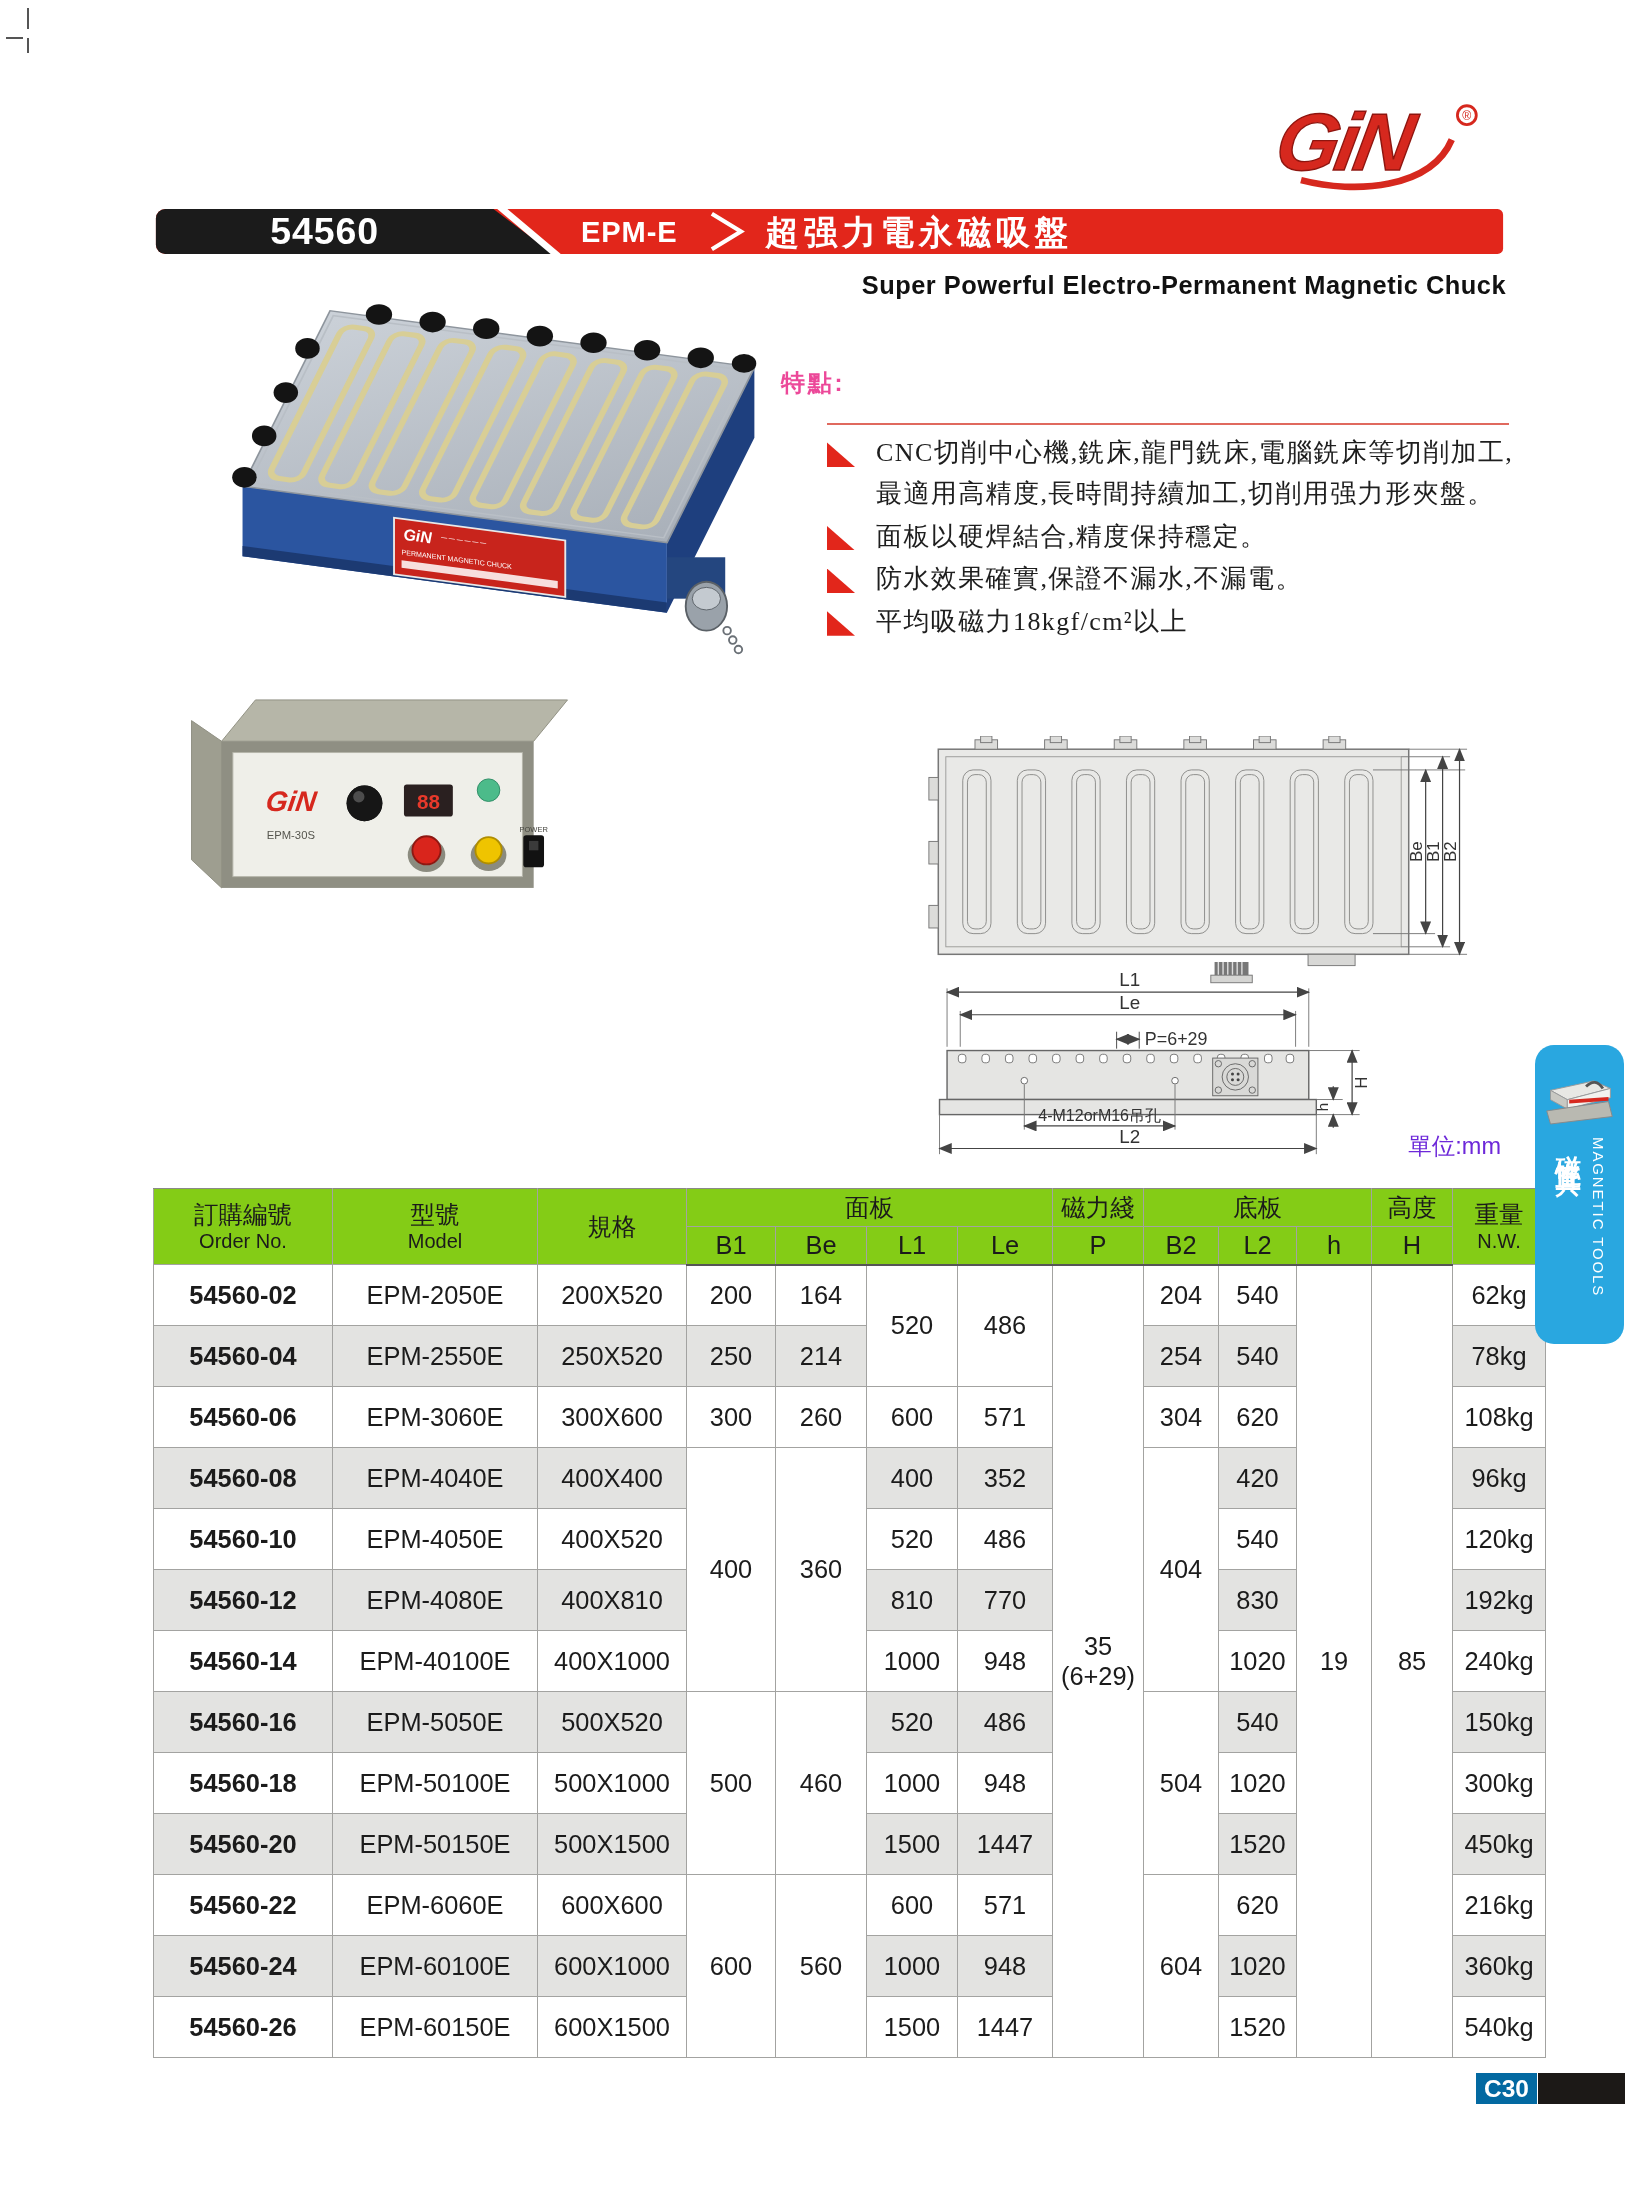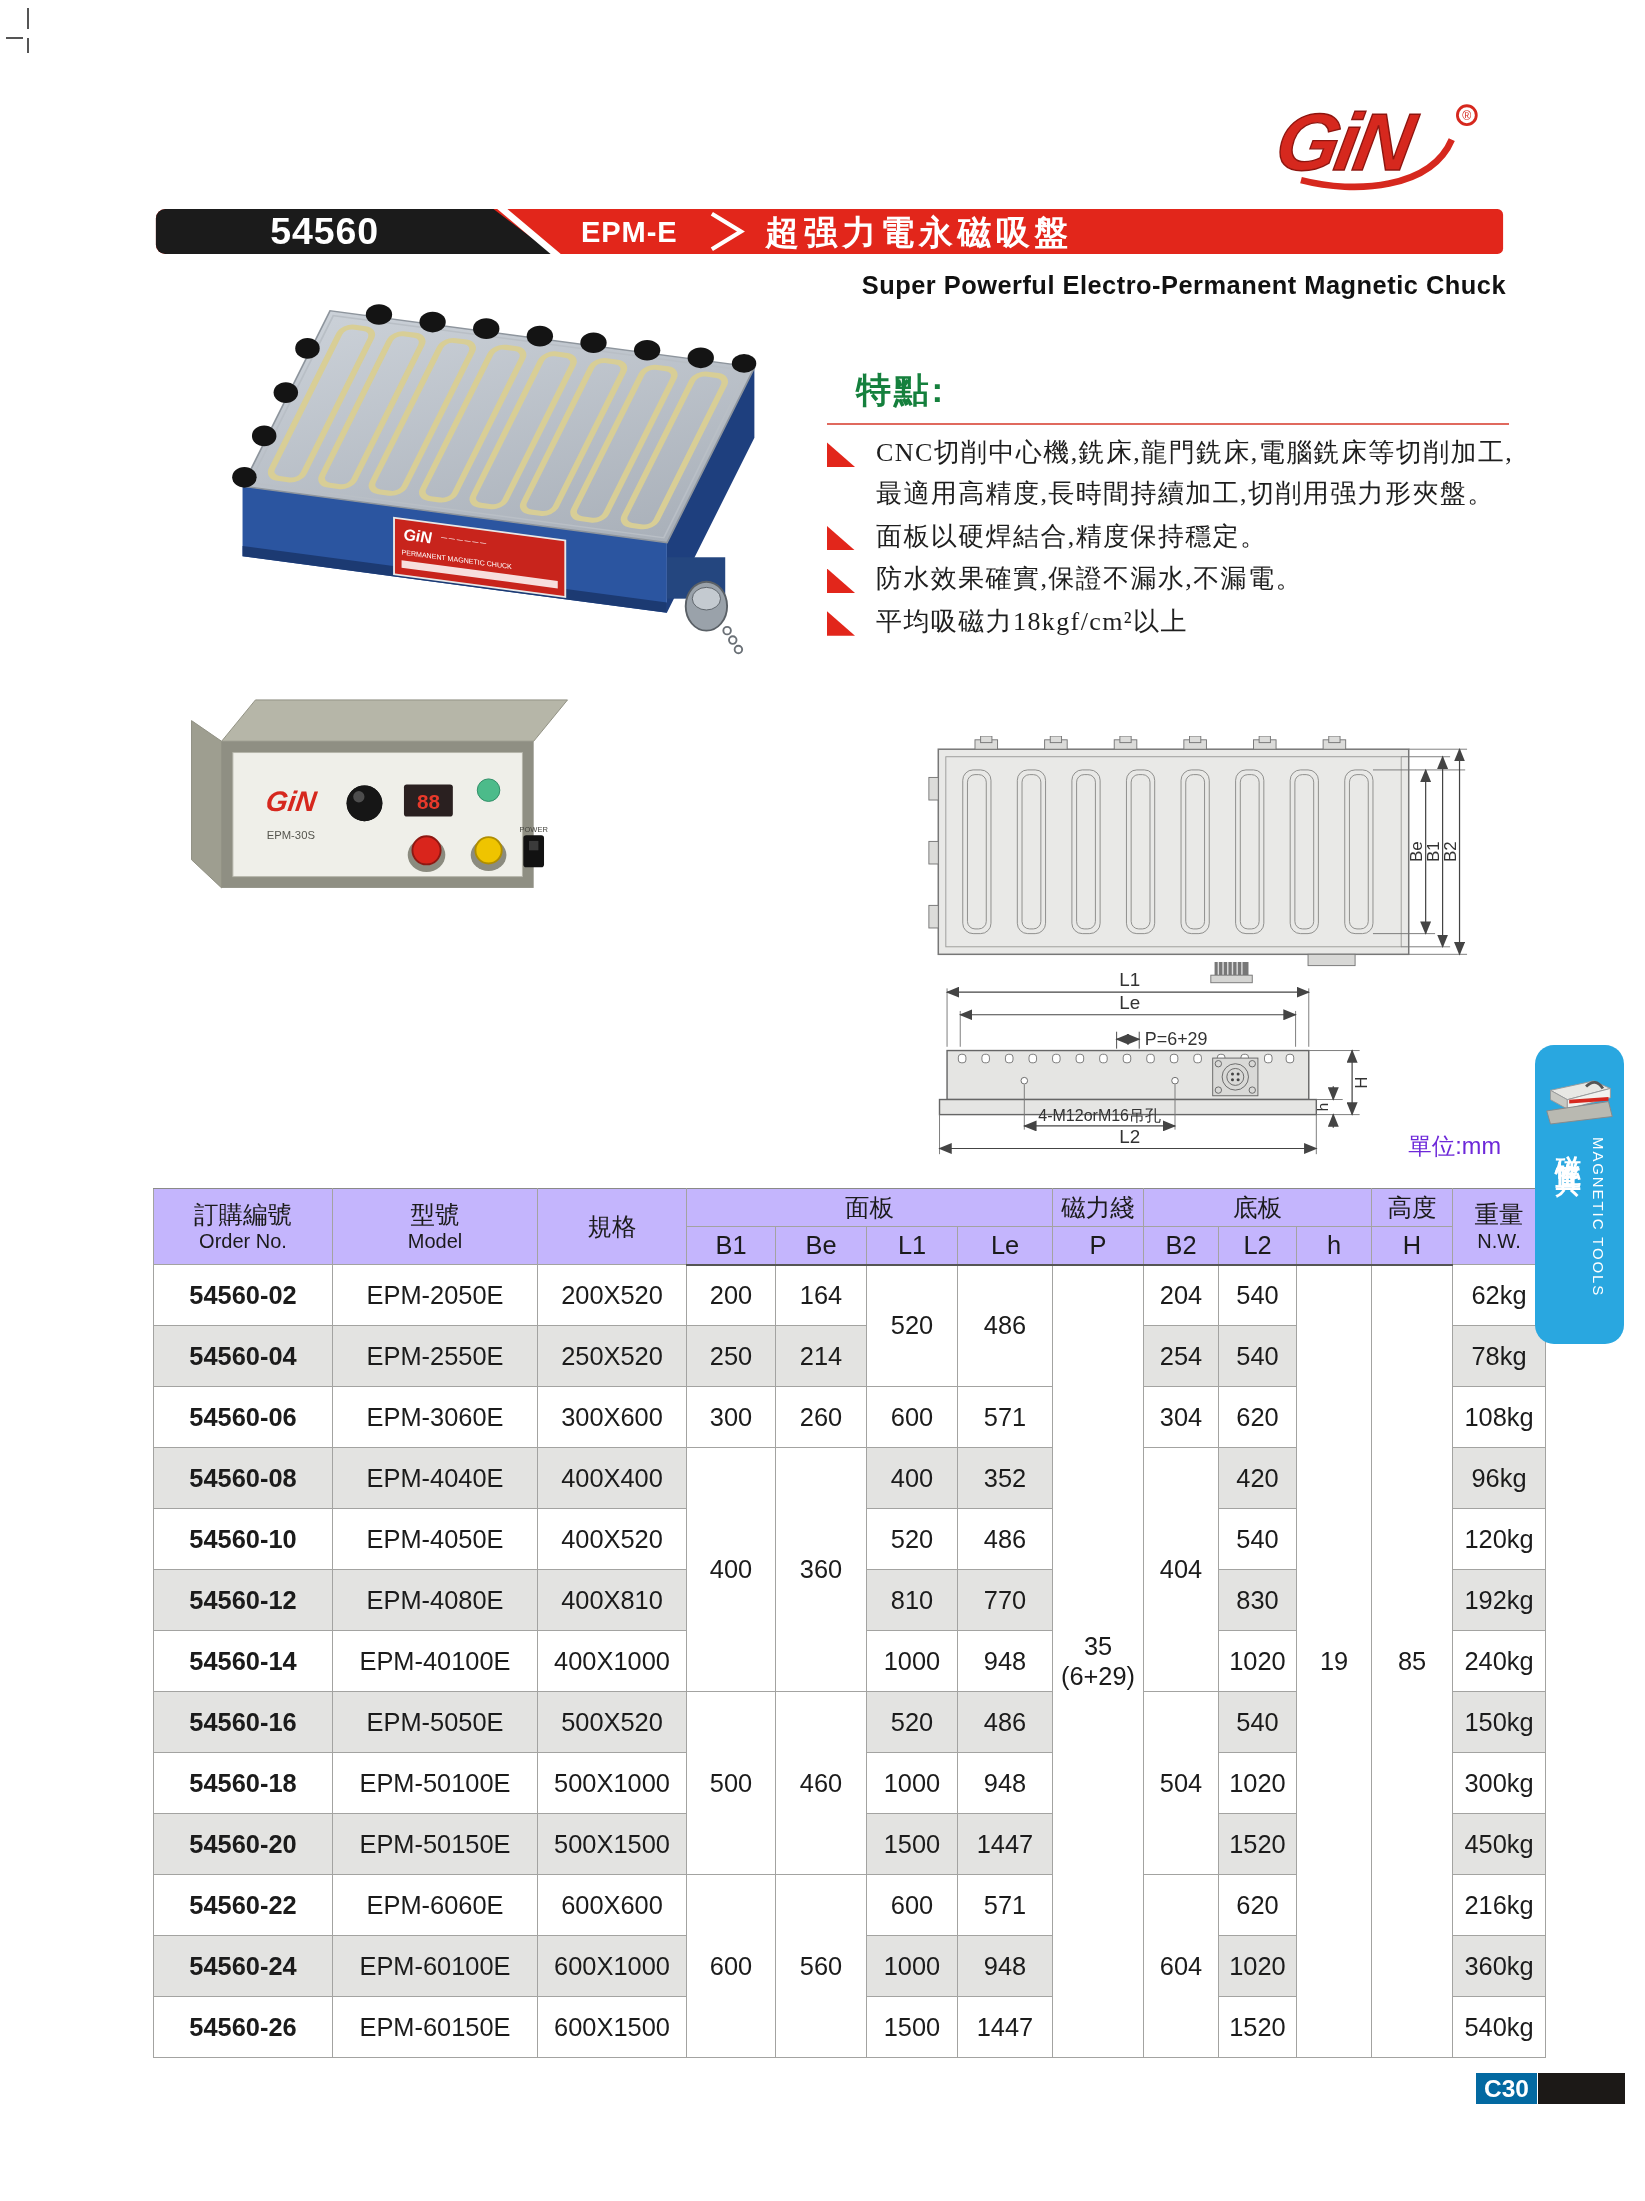--- a/index.html
+++ b/index.html
@@ -8,41 +8,41 @@
   .abs{position:absolute;}
 
   
   .cropmark{position:absolute;background:#555;}
 
   
   .banner-sub{position:absolute;left:659px;top:271px;width:847px;text-align:right;
     font-size:25.4px;font-weight:bold;color:#111;letter-spacing:0.5px;}
 
   
-  .feat-head{position:absolute;left:856px;top:367px;font-size:35px;font-weight:bold;
-    color:#15803d;letter-spacing:2.8px;}
+  .feat-head{position:absolute;left:781px;top:367px;font-size:24px;font-weight:bold;
+    color:#ec4899;letter-spacing:2.8px;}
   .feat-line{position:absolute;left:827px;top:423px;width:682px;height:1.9px;background:#E0695E;}
   .feat-list{position:absolute;left:827px;top:433px;width:693px;list-style:none;margin:0;padding:0;}
   .feat-list li{position:relative;padding-left:49px;font-size:26px;line-height:1.57;
     letter-spacing:1.4px;color:#1e1e1e;margin-bottom:1.9px;font-family:Liberation Serif, serif;}
   .tri{position:absolute;left:0;top:9.4px;width:28px;height:24.5px;background:#E2261B;
     clip-path:polygon(0 0,100% 100%,0 100%);}
 
   
   .unit{position:absolute;left:1299px;top:1130px;width:202px;text-align:right;
     font-size:23.5px;color:#6d28d9;}
 
   
   .tblwrap{position:absolute;left:153px;top:1188px;width:1356px;}
   table.spec{border-collapse:collapse;table-layout:fixed;width:1356px;height:866px;
     border:1.9px solid #787876;}
   table.spec th,table.spec td{border:0.9px solid #a3a3a1;border-top:1.9px solid #8a8a88;
     text-align:center;vertical-align:middle;padding:0;font-size:25.4px;color:#1b1b1b;
     overflow:hidden;white-space:nowrap;}
-  table.spec thead th{background:#c4b5fd;font-weight:normal;}
+  table.spec thead th{background:#84cc16;font-weight:normal;}
   tr.h1{height:38px;} tr.h2{height:38px;}
   tr.h1 th{font-size:24.5px;}
   tr.h2 th{font-weight:bold;font-size:25.4px;border-bottom:2.8px solid #555;}
   .hz{display:block;font-size:24.5px;line-height:1.15;}
   .he{display:block;font-size:20px;line-height:1.1;}
   tbody tr{height:61px;}
   tbody tr.alt td{background:#E3E3E1;}
   td.c-ord{font-weight:bold;}
   td.mg{background:#fff !important;}
   td.mg span{display:block;line-height:1.2;}

